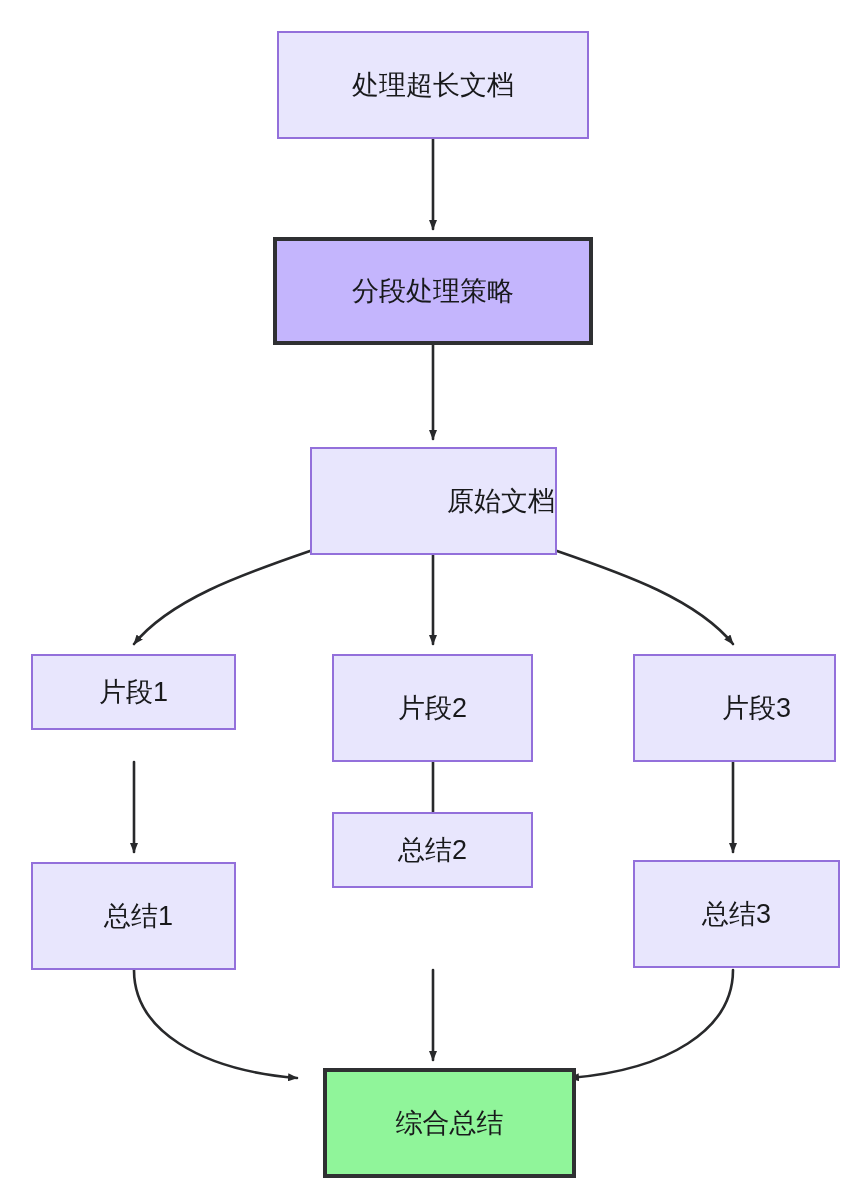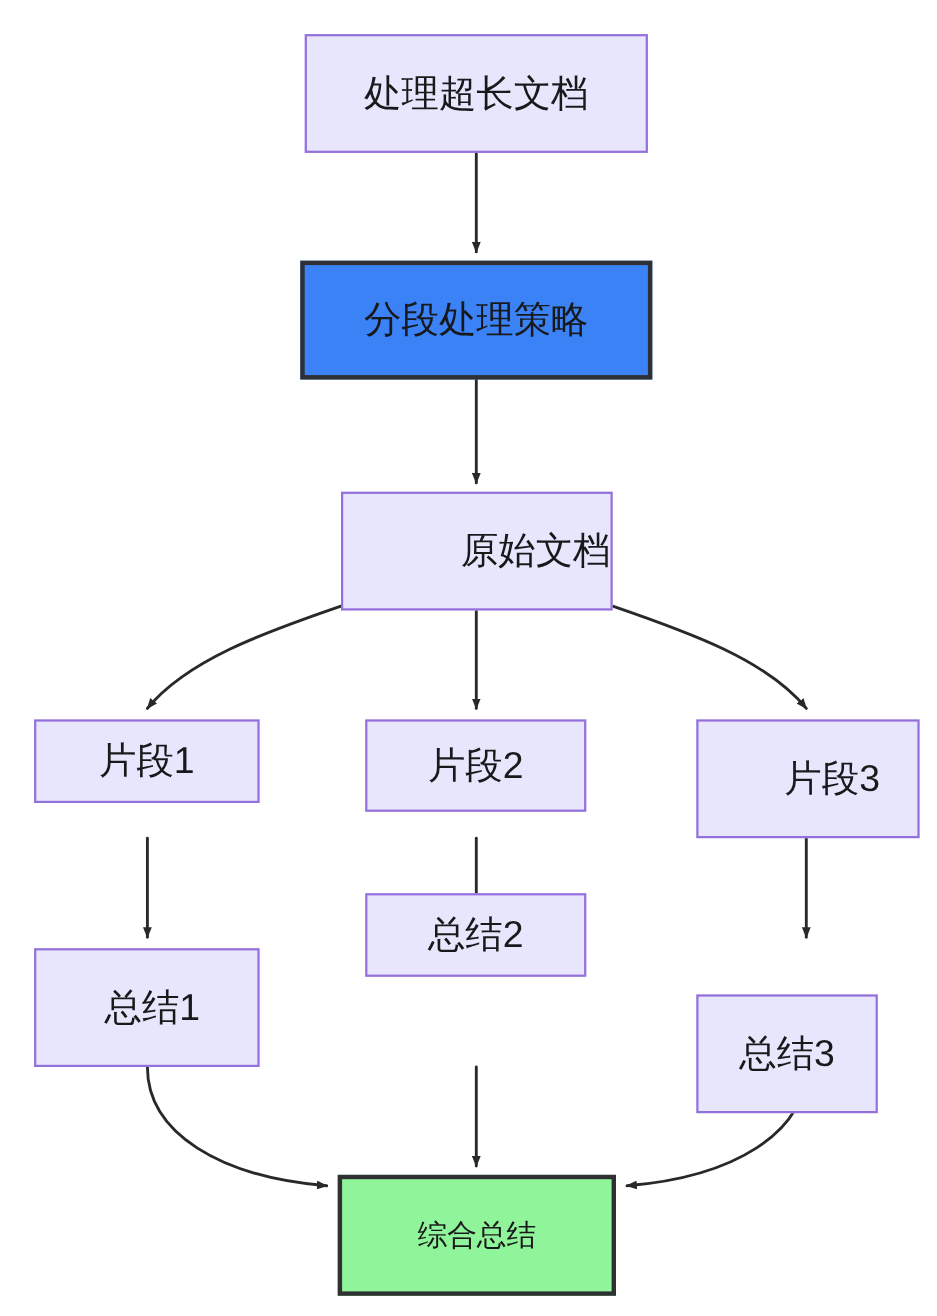--- a/index.html
+++ b/index.html
@@ -36,33 +36,34 @@
     color: #18191b;
     white-space: nowrap;
   }
   .node-label {
     display: block;
   }
   
   .node.style-default {
     background: #e8e6fd;
     border: 2px solid #9370db;
-    font-size: 34px;
+    font-size: 27px;
   }
   
   .node.style-emphasis {
-    background: #3b82f6;
+    background: #c4b5fd;
     border: 4px solid #2f3032;
-    font-size: 34px;
+    font-size: 27px;
   }
   
   .node.style-result {
     background: #90f59a;
     border: 4px solid #2f3032;
     font-size: 27px;
+    margin-left: 16px;
   }
 </style>
 </head>
 <body>
 
 <div id="canvas">
 
   <svg id="edge-layer" viewBox="0 0 852 1196" xmlns="http://www.w3.org/2000/svg">
     <defs>
       <marker id="arrowhead" markerWidth="10" markerHeight="8" refX="9" refY="4" orient="auto" markerUnits="userSpaceOnUse">
@@ -90,33 +91,33 @@
       </div>
       <div class="node style-emphasis" style="left: 273px; top: 237px; width: 320px; height: 108px;">
         <span class="node-label">分段处理策略</span>
       </div>
       <div class="node style-default" style="left: 310px; top: 447px; width: 247px; height: 108px; justify-content: flex-end;">
         <span class="node-label">原始文档</span>
       </div>
       <div class="node style-default" style="left: 31px; top: 654px; width: 205px; height: 76px;">
         <span class="node-label">片段1</span>
       </div>
-      <div class="node style-default" style="left: 332px; top: 654px; width: 201px; height: 84px;">
+      <div class="node style-default" style="left: 332px; top: 654px; width: 201px; height: 108px;">
         <span class="node-label">片段2</span>
       </div>
       <div class="node style-default" style="left: 633px; top: 654px; width: 203px; height: 108px; padding-left: 44px;">
         <span class="node-label">片段3</span>
       </div>
       <div class="node style-default" style="left: 31px; top: 862px; width: 205px; height: 108px; padding-left: 10px;">
         <span class="node-label">总结1</span>
       </div>
       <div class="node style-default" style="left: 332px; top: 812px; width: 201px; height: 76px;">
         <span class="node-label">总结2</span>
       </div>
-      <div class="node style-default" style="left: 633px; top: 904px; width: 165px; height: 108px;">
+      <div class="node style-default" style="left: 633px; top: 860px; width: 207px; height: 108px;">
         <span class="node-label">总结3</span>
       </div>
       <div class="node style-result" style="left: 307px; top: 1068px; width: 253px; height: 110px;">
         <span class="node-label">综合总结</span>
       </div>
     </div>
 
 </div>
 
 </body></html>

